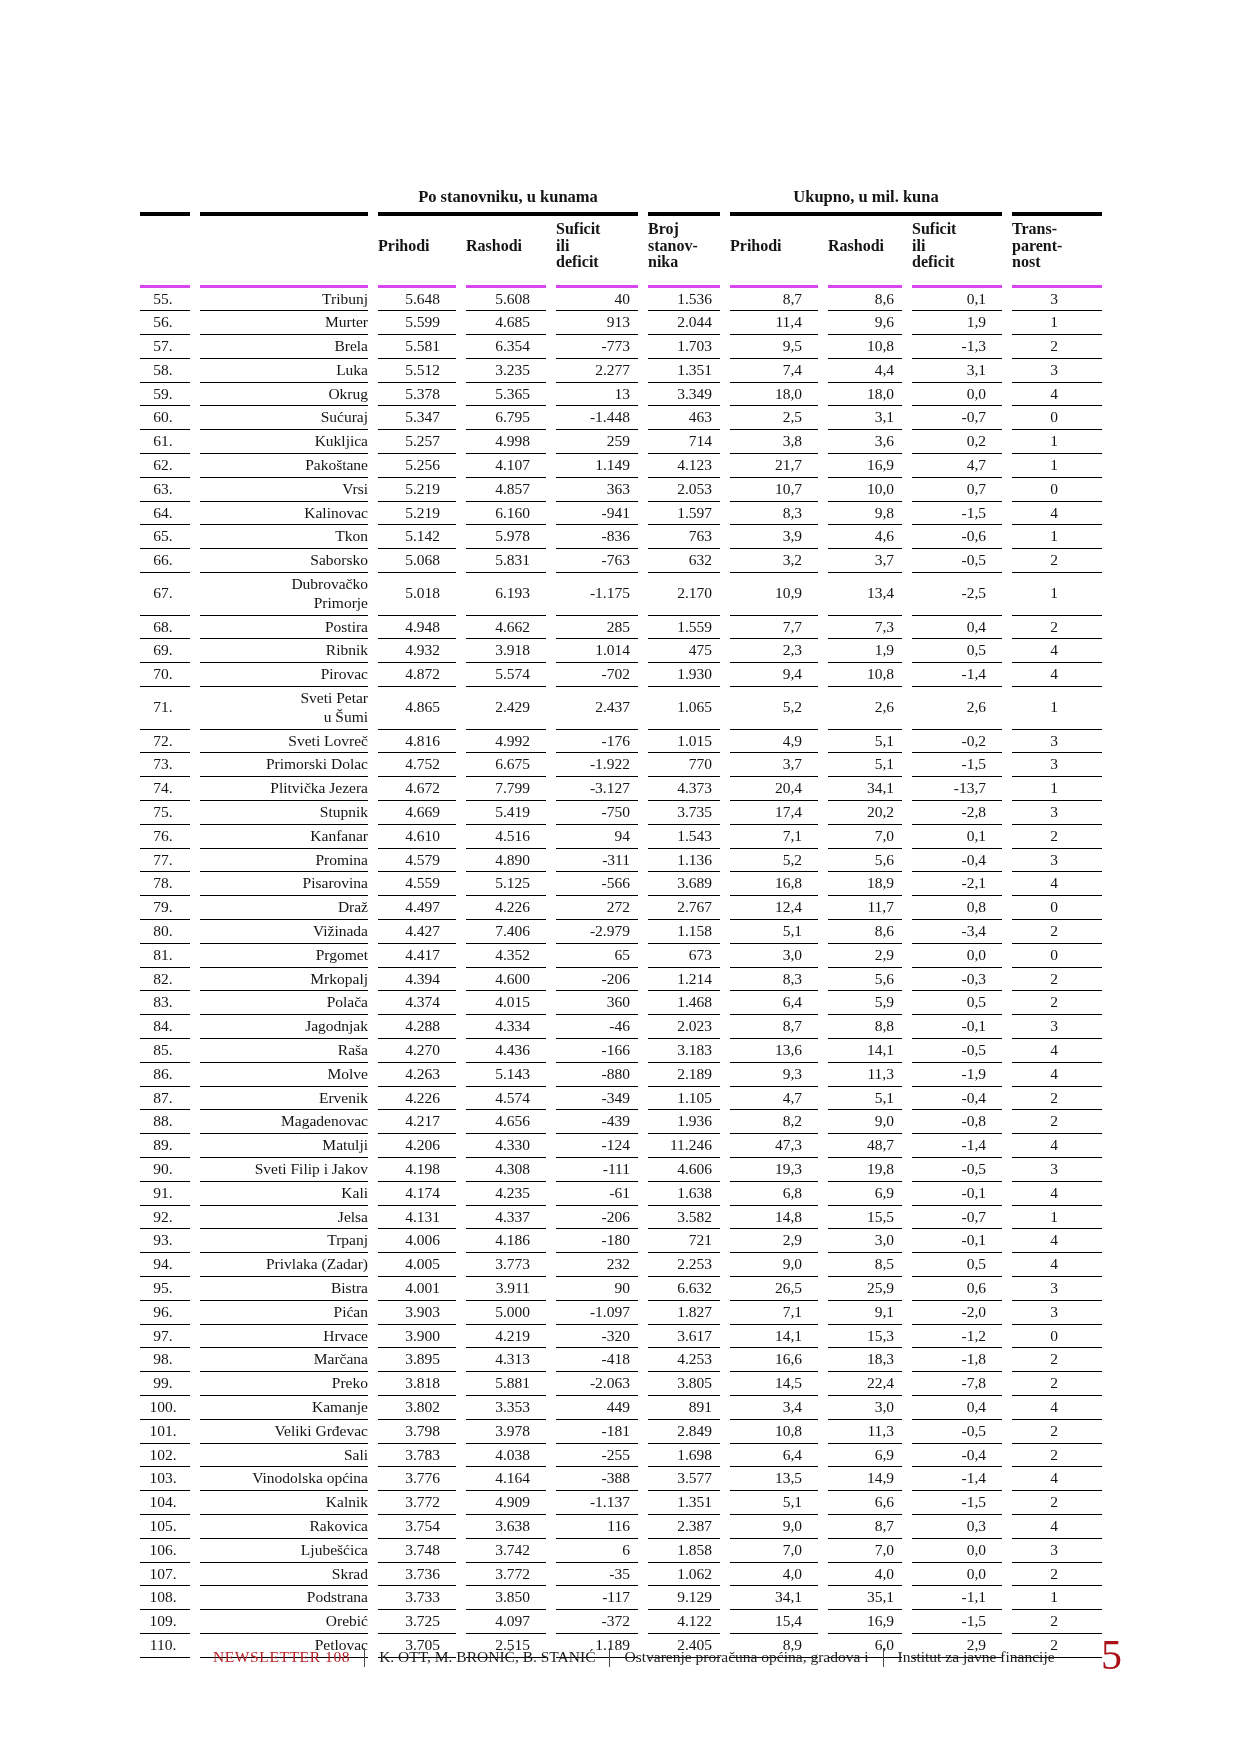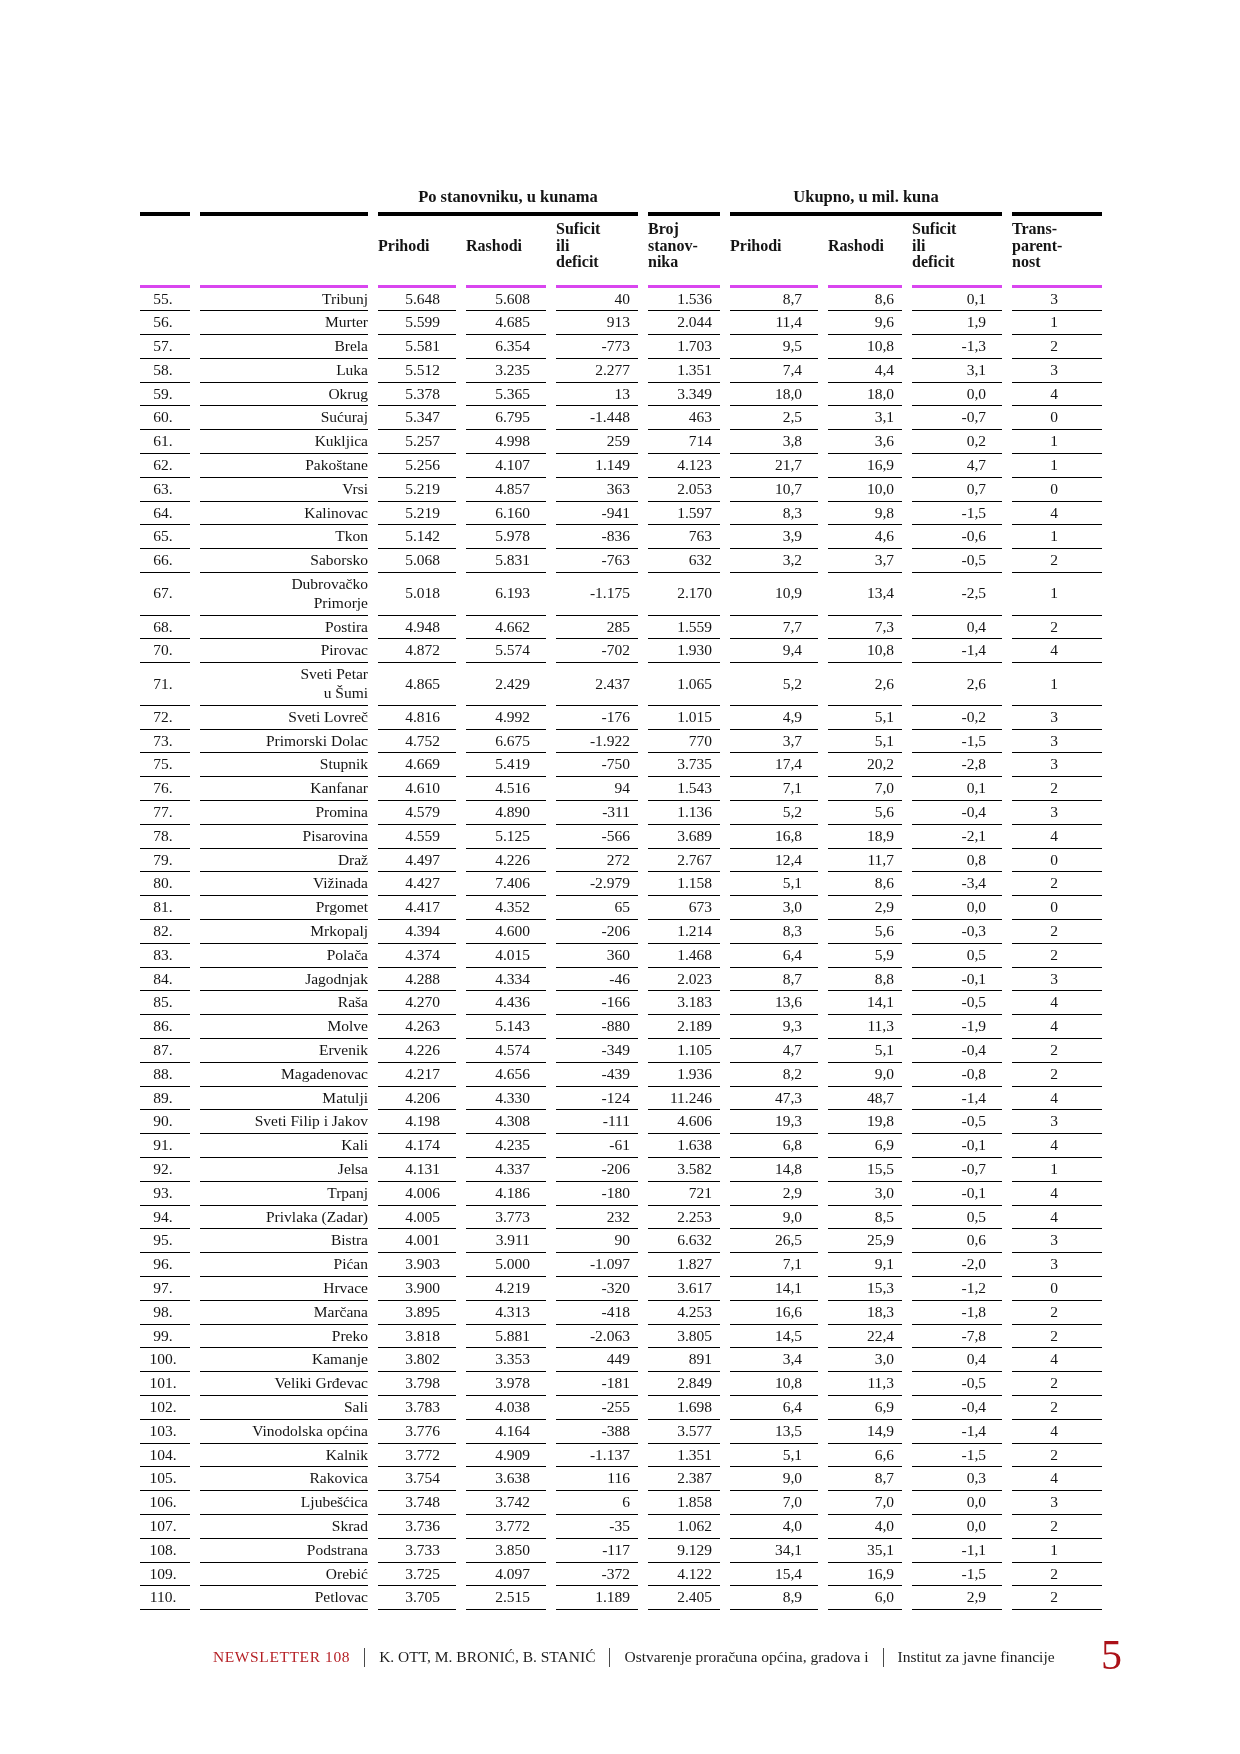--- a/index.html
+++ b/index.html
@@ -313,20 +313,32 @@
       <td class="num">4.948</td>
       <td class="num">4.662</td>
       <td class="num-tight">285</td>
       <td class="num-tight">1.559</td>
       <td class="num">7,7</td>
       <td class="num-tight">7,3</td>
       <td class="num">0,4</td>
       <td class="transp">2</td>
     </tr>
           <tr>
+      <td class="rank">69.</td>
+      <td class="name">Ribnik</td>
+      <td class="num">4.932</td>
+      <td class="num">3.918</td>
+      <td class="num-tight">1.014</td>
+      <td class="num-tight">475</td>
+      <td class="num">2,3</td>
+      <td class="num-tight">1,9</td>
+      <td class="num">0,5</td>
+      <td class="transp">4</td>
+    </tr>
+          <tr>
       <td class="rank">70.</td>
       <td class="name">Pirovac</td>
       <td class="num">4.872</td>
       <td class="num">5.574</td>
       <td class="num-tight">-702</td>
       <td class="num-tight">1.930</td>
       <td class="num">9,4</td>
       <td class="num-tight">10,8</td>
       <td class="num">-1,4</td>
       <td class="transp">4</td>
@@ -362,20 +374,32 @@
       <td class="num">4.752</td>
       <td class="num">6.675</td>
       <td class="num-tight">-1.922</td>
       <td class="num-tight">770</td>
       <td class="num">3,7</td>
       <td class="num-tight">5,1</td>
       <td class="num">-1,5</td>
       <td class="transp">3</td>
     </tr>
           <tr>
+      <td class="rank">74.</td>
+      <td class="name">Plitvička Jezera</td>
+      <td class="num">4.672</td>
+      <td class="num">7.799</td>
+      <td class="num-tight">-3.127</td>
+      <td class="num-tight">4.373</td>
+      <td class="num">20,4</td>
+      <td class="num-tight">34,1</td>
+      <td class="num">-13,7</td>
+      <td class="transp">1</td>
+    </tr>
+          <tr>
       <td class="rank">75.</td>
       <td class="name">Stupnik</td>
       <td class="num">4.669</td>
       <td class="num">5.419</td>
       <td class="num-tight">-750</td>
       <td class="num-tight">3.735</td>
       <td class="num">17,4</td>
       <td class="num-tight">20,2</td>
       <td class="num">-2,8</td>
       <td class="transp">3</td>

